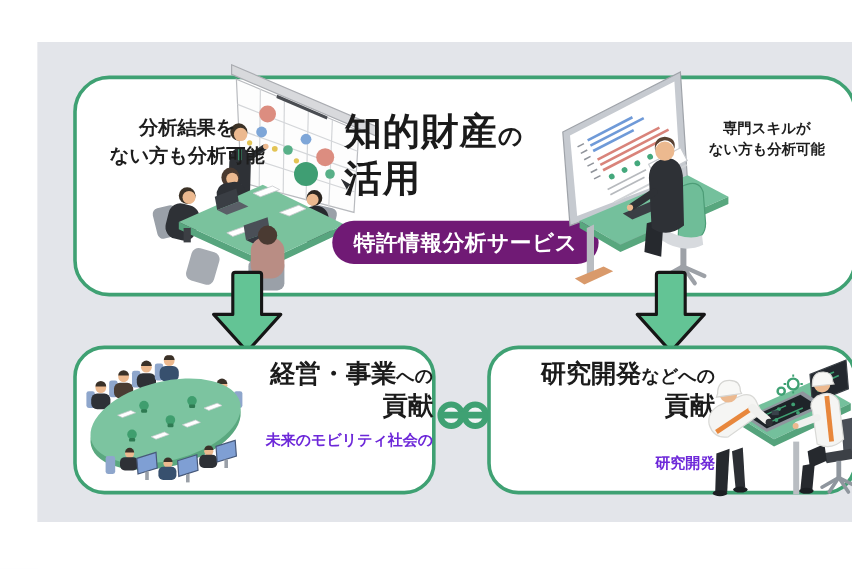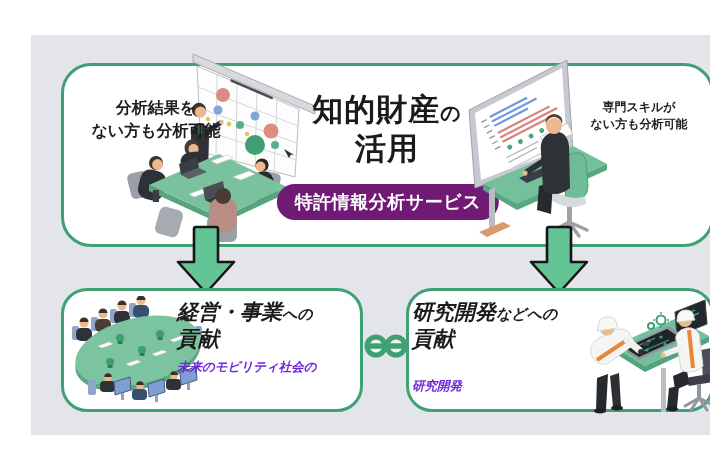--- a/index.html
+++ b/index.html
@@ -6,27 +6,27 @@
   body{font-family:"Liberation Sans","DejaVu Sans",sans-serif;-webkit-font-smoothing:antialiased;}
   #canvas{position:relative;width:710px;height:474px;background:#ffffff;overflow:hidden;margin-left:31px;}
   .panel{position:absolute;left:0;top:35px;width:710px;height:400px;background:#e3e5ea;}
   .box{position:absolute;background:#ffffff;border:3px solid #3fa173;border-radius:30px;box-sizing:border-box;}
   #top-box{left:30px;top:63px;width:653px;height:184px;}
   #bl-box{left:30px;top:288px;width:302px;height:124px;border-radius:26px;}
   #br-box{left:375px;top:288px;width:308px;height:124px;border-radius:26px;}
   .cap{position:absolute;font-weight:bold;color:#1d1d1d;font-size:16px;line-height:1.42;text-align:center;white-space:nowrap;}
   #cap-left{left:38px;top:97px;width:174px;}
   #cap-right{left:516px;top:99px;width:184px;font-size:12px;}
-  #main-title{position:absolute;left:256px;top:90px;width:200px;text-align:center;color:#1a1a1a;
+  #main-title{position:absolute;left:256px;top:90px;width:200px;text-align:left;color:#1a1a1a;
     font-weight:bold;font-size:31px;line-height:1.26;letter-spacing:1px;}
   #main-title .particle{font-size:20px;}
   #service-badge{position:absolute;left:357px;top:184px;transform:translateX(-50%);
     background:#701a75;color:#ffffff;font-weight:bold;font-size:18px;line-height:1;
     padding:9px 18px;border-radius:22px;white-space:nowrap;letter-spacing:0.5px;text-align:center;}
-  .outcome-text{position:absolute;text-align:left;color:#1b1b1b;font-style:italic;}
+  .outcome-text{position:absolute;text-align:right;color:#1b1b1b;}
   #bl-text{left:146px;top:299px;width:184px;}
   #br-text{left:381px;top:299px;width:184px;}
   .outcome-title{font-weight:bold;font-size:21px;line-height:1.28;}
   .outcome-title .suffix{font-size:15px;}
   .outcome-desc{font-weight:bold;font-size:12.5px;line-height:1.5;margin-top:5px;color:#6d28d9;}
   .illus{position:absolute;}
   .arrow{position:absolute;width:62px;height:73px;}
   #arrow-left{left:144px;top:224px;}
   #arrow-right{left:497px;top:224px;}
   #link-icon{position:absolute;left:332px;top:331px;width:46px;height:30px;}

